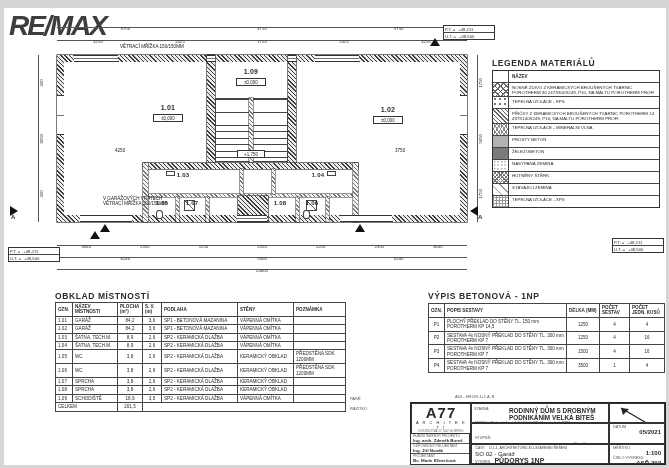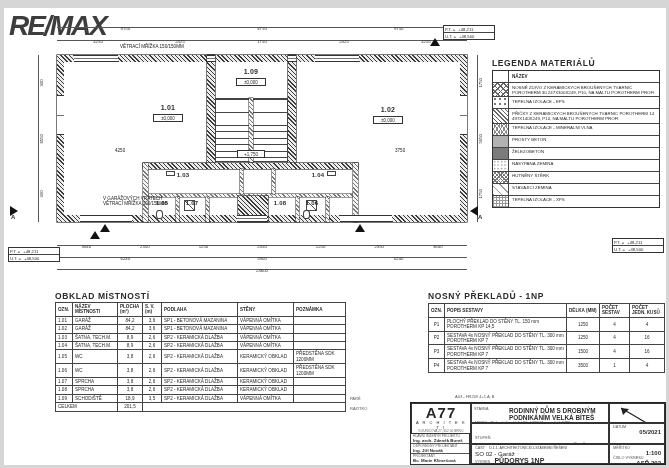--- a/index.html
+++ b/index.html
@@ -374,21 +374,21 @@
         <td></td>
       </tr>
       <tr>
         <td colspan="2">CELKEM</td>
         <td class="num">201,5</td>
         <td colspan="4"></td>
       </tr>
     </tbody>
 </table>
 
-<div class="sect-title" style="left:428px;top:291px">NOSNÝ PŘEKLADŮ - 1NP</div>
+<div class="sect-title" style="left:428px;top:291px">VÝPIS BETONOVÁ - 1NP</div>
 <table class="dt" style="left:428px;top:303px;width:236px">
   <colgroup>
       <col style="width:16px">
       <col style="width:122px">
       <col style="width:33px">
       <col style="width:30px">
       <col style="width:35px">
     </colgroup>
   <tbody>
       <tr>

